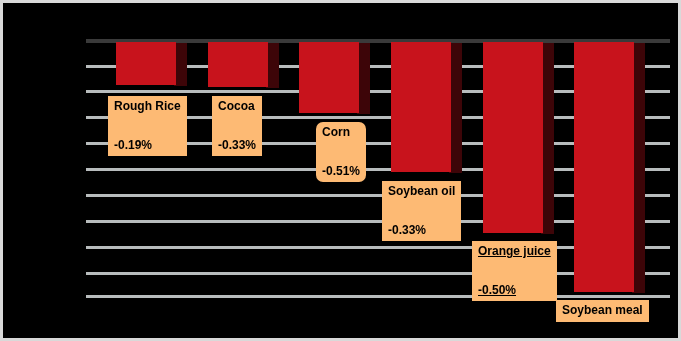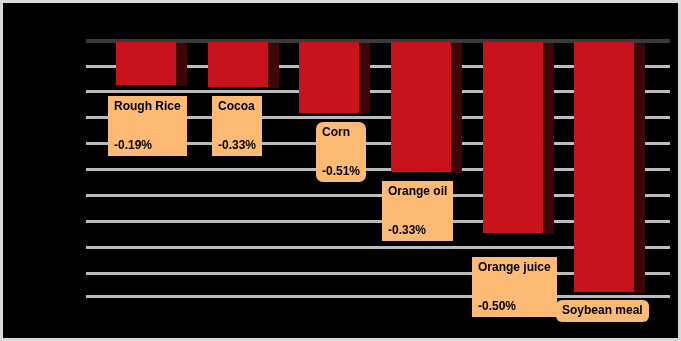--- a/index.html
+++ b/index.html
@@ -62,35 +62,35 @@
     <div class="bar-label" style="left:313px;top:119px;border-radius:7px;">
       <div>Corn</div>
       <div class="val">-0.51%</div>
     </div>
 
     <div class="bar-group" style="left:388px;">
       <div class="bar-shadow" style="left:58px;top:40px;width:13px;height:130px;"></div>
       <div class="bar-main" style="left:0px;top:39px;width:60px;height:130px;"></div>
     </div>
     <div class="bar-label" style="left:379px;top:178px;">
-      <div>Orange oil</div>
+      <div>Soybean oil</div>
       <div class="val">-0.33%</div>
     </div>
 
     <div class="bar-group" style="left:480px;">
       <div class="bar-shadow" style="left:58px;top:40px;width:13px;height:191px;"></div>
       <div class="bar-main" style="left:0px;top:39px;width:60px;height:191px;"></div>
     </div>
-    <div class="bar-label" style="left:469px;top:254px;">
+    <div class="bar-label" style="left:469px;top:238px;text-decoration:underline;">
       <div>Orange juice</div>
       <div class="val">-0.50%</div>
     </div>
 
     <div class="bar-group" style="left:571px;">
       <div class="bar-shadow" style="left:58px;top:40px;width:13px;height:250px;"></div>
       <div class="bar-main" style="left:0px;top:39px;width:60px;height:250px;"></div>
     </div>
-    <div class="bar-label" style="left:553px;top:297px;border-radius:6px;">
+    <div class="bar-label" style="left:553px;top:297px;">
       <div>Soybean meal</div>
     </div>
 
   </div>
 </div>
 
 </body></html>

